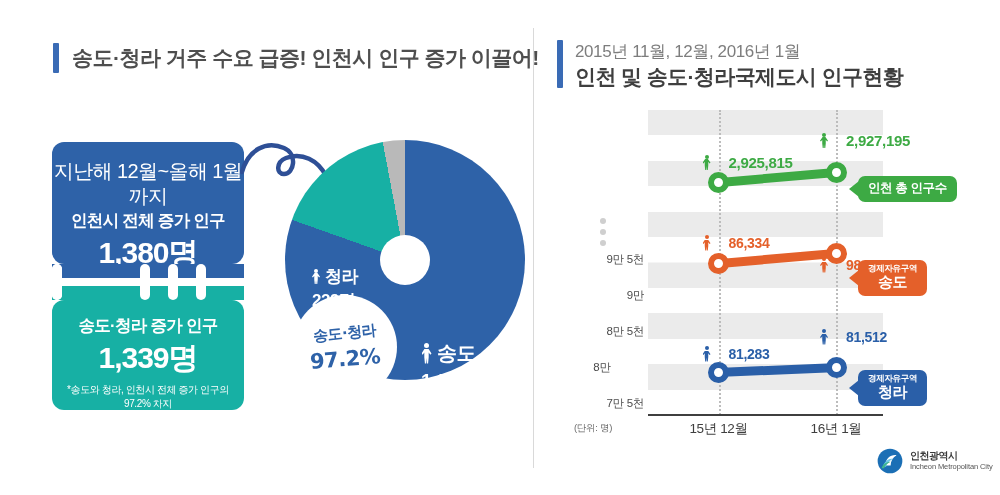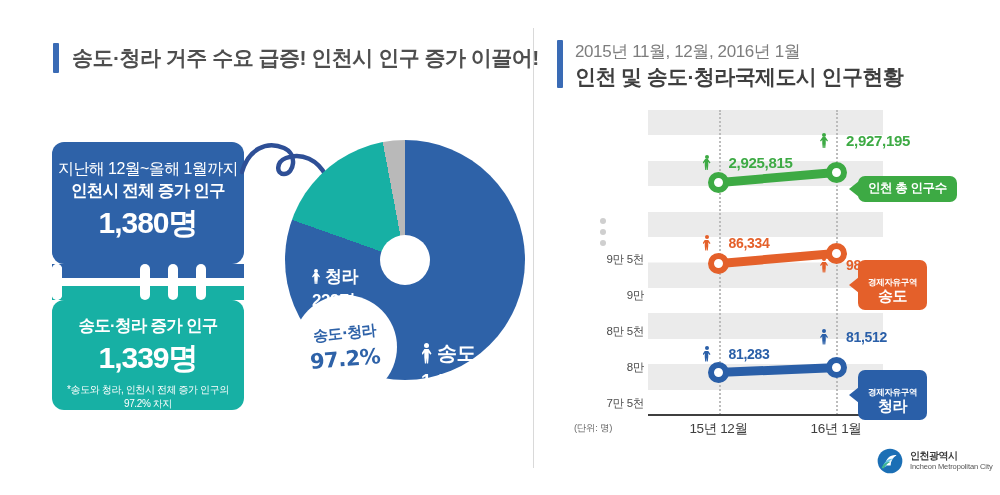--- a/index.html
+++ b/index.html
@@ -39,21 +39,21 @@
   }
 
   
   .stat-box {
     position: absolute; left: 52px; width: 192px;
     border-radius: 12px; text-align: center; color: #fff;
   }
   #box-blue { top: 142px; height: 122px; background: #2e62a8; padding-top: 17px; }
   #box-teal { top: 300px; height: 110px; background: #17b0a4; padding-top: 14px; }
 
-  .bx-line1 { font-size: 16px; letter-spacing: -0.6px; line-height: 1.25; }
+  .bx-line1 { font-size: 20px; letter-spacing: -0.6px; line-height: 1.25; }
   .bx-line2 { font-size: 16.5px; font-weight: bold; letter-spacing: -0.7px; line-height: 1.35; }
   .bx-big  { font-size: 30px; font-weight: bold; letter-spacing: -1px; line-height: 1.3; margin-top: 2px; }
   .bx-note { font-size: 10px; letter-spacing: -0.4px; line-height: 1.4; margin-top: 6px; padding: 0 12px; }
 
   
   #connector { position: absolute; left: 52px; top: 264px; width: 192px; height: 36px; }
   #connector .bar {
     position: absolute; top: 0; width: 10px; height: 36px;
     background: #ffffff; border-radius: 5px;
   }
@@ -157,21 +157,21 @@
     position: absolute; font-size: 15px; font-weight: bold; letter-spacing: -0.3px;
     white-space: nowrap; display: flex; align-items: center; gap: 18px;
   }
   .val.small { font-size: 14px; }
 
   
   .tag {
     position: absolute; border-radius: 7px; color: #fff; text-align: center;
     padding: 4px 10px 5px; white-space: nowrap;
   }
-  .tag .t1 { font-size: 8.5px; font-weight: bold; letter-spacing: -0.3px; line-height: 1.1; margin-top: 14px; }
+  .tag .t1 { font-size: 8.5px; font-weight: bold; letter-spacing: -0.3px; line-height: 1.1; }
   .tag .t2 { font-size: 15px; font-weight: bold; letter-spacing: -0.5px; line-height: 1.2; }
   .tag .t-single { font-size: 12.5px; font-weight: bold; letter-spacing: -0.4px; }
   .tag .arrow {
     position: absolute; left: -9px; top: 50%; margin-top: -8px;
     width: 0; height: 0; border-top: 8px solid transparent;
     border-bottom: 8px solid transparent; border-right: 10px solid currentColor;
   }
 
   
   #logo { position: absolute; left: 877px; top: 448px; display: flex; align-items: center; gap: 7px; }
@@ -262,21 +262,21 @@
         <div class="band" style="top: 279.583px; height: 25.4167px; background: rgb(255, 255, 255);"></div>
         <div class="vdash" style="left: 70.5px;"></div>
         <div class="vdash" style="left: 188px;"></div>
       </div>
     <div id="axis-line"></div>
 
     <div id="yticks">
         <div class="ytick" style="top: 142px;">9만 5천</div>
         <div class="ytick" style="top: 178px;">9만</div>
         <div class="ytick" style="top: 214px;">8만 5천</div>
-        <div class="ytick" style="top: 250px;">8만</div>
+        <div class="ytick" style="top: 250px; text-align: center;">8만</div>
         <div class="ytick" style="top: 286px;">7만 5천</div>
       </div>
     <div class="breakdots">
       <i></i>
         <i></i>
         <i></i>
     </div>
     <div id="unit-note">(단위: 명)</div>
 
     <div class="series" id="series-layer">

